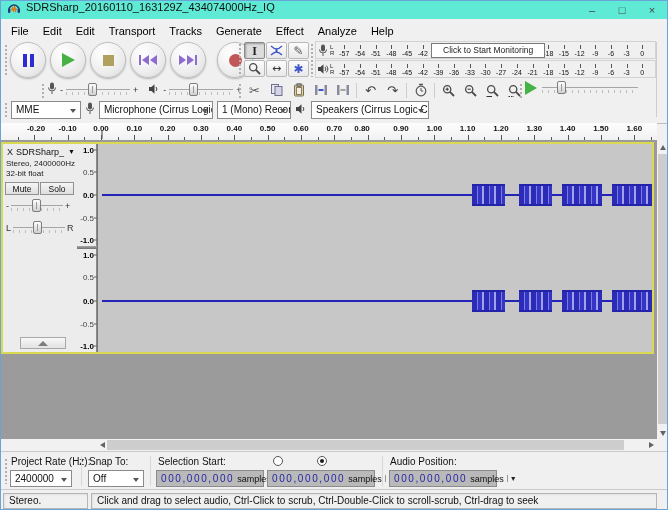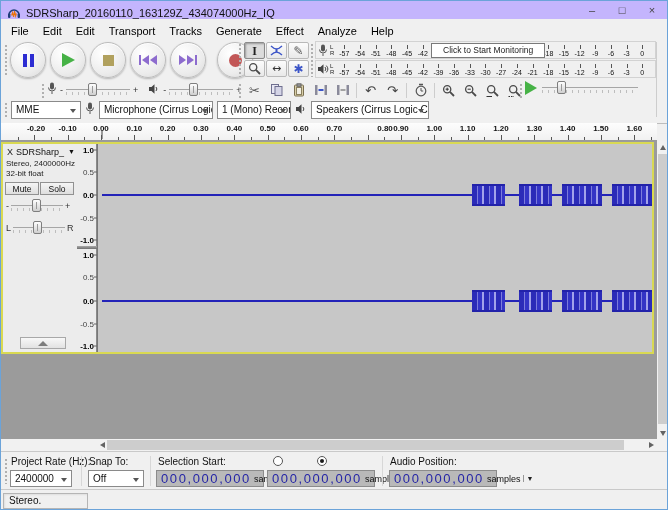--- a/index.html
+++ b/index.html
@@ -1,19 +1,19 @@
 <!DOCTYPE html>
 <html><head>
 <meta charset="utf-8">
 <style>
   html,body{margin:0;padding:0;background:#fff;}
   #app{position:relative;width:668px;height:510px;background:#f0f0f0;
        font-family:"Liberation Sans",sans-serif;border:1px solid #6ba3d9;box-sizing:border-box;overflow:hidden;}
   
-  #titlebar{position:absolute;left:0;top:0;right:0;height:18px;background:#c4b5fd;display:flex;align-items:flex-end;}
+  #titlebar{position:absolute;left:0;top:0;right:0;height:18px;background:#5eead4;display:flex;align-items:flex-start;}
   #app-icon{width:14px;height:13px;margin:0 5px 0 6px;flex:none;}
   #title-text{font-size:11px;color:#111;white-space:nowrap;}
   .wbtns{margin-left:auto;display:flex;height:100%;}
   .wbtn{width:30px;height:100%;display:flex;align-items:center;justify-content:center;font-size:11px;color:#444;}
   
   #menubar{position:absolute;top:22px;left:0;right:0;height:16px;background:#f0f0f0;display:flex;align-items:center;padding-left:4px;}
   .menu-item{font-size:11px;padding:0 8px 0 6px;color:#000;}
   
   #dock{position:absolute;top:38px;left:0;right:0;height:84px;background:#f0f0f0;border-bottom:1px solid #bdbdbd;}
   .grip{position:absolute;width:5px;background-image:radial-gradient(circle,#b0b0b0 32%,transparent 33%);background-size:4px 4px;}
@@ -110,21 +110,21 @@
   .sa-r{width:0;height:0;border-top:3.5px solid transparent;border-bottom:3.5px solid transparent;border-left:5px solid #636363;}
   #hleft{position:absolute;left:0;top:438px;width:95px;height:12px;background:#f1f1f1;}
   #hscroll{position:absolute;left:95px;top:438px;width:561px;height:12px;background:#f1f1f1;}
   #hthumb{position:absolute;left:11px;top:1px;height:10px;width:517px;background:#cdcdcd;}
   #corner{position:absolute;left:656px;top:438px;width:12px;height:12px;background:#f1f1f1;}
   
   #seltb{position:absolute;top:450px;left:0;right:0;height:38px;background:#f0f0f0;border-top:1px solid #c9c9c9;box-sizing:border-box;}
   .slab{position:absolute;top:4px;font-size:10px;color:#111;white-space:nowrap;}
   .sctrl{position:absolute;top:18px;height:17px;box-sizing:border-box;}
   .numfield{background:#b9b9b9;border:1px solid #8b8b8b;display:flex;align-items:center;padding:0 2px 0 4px;}
-  .digits{font-size:13px;letter-spacing:1.6px;color:#2626a6;white-space:nowrap;}
+  .digits{font-size:10px;letter-spacing:1.6px;color:#2626a6;white-space:nowrap;}
   .unit{font-size:9px;color:#111;margin-left:3px;white-space:nowrap;}
   .farr{font-size:7px;color:#222;margin-left:3px;border-left:1px solid #979797;padding-left:2px;}
   .radio{position:absolute;top:4px;display:flex;align-items:center;gap:3px;font-size:10px;color:#111;flex-direction:column;}
   .rcirc{width:10px;height:10px;border-radius:50%;border:1px solid #555;background:#fff;position:relative;box-sizing:border-box;}
   .rcirc.sel::after{content:"";position:absolute;left:2px;top:2px;width:4px;height:4px;border-radius:50%;background:#1a1a1a;}
   .ssep{position:absolute;top:4px;width:1px;height:30px;background:#d7d7d7;}
   
   #statusbar{position:absolute;top:488px;left:0;right:0;bottom:0;background:#f0f0f0;border-top:1px solid #c9c9c9;box-sizing:border-box;}
   .spanel{position:absolute;top:3px;height:16px;border:1px solid #b5b5b5;box-shadow:inset 1px 1px 2px rgba(0,0,0,.07);
           font-size:10px;line-height:14px;padding:0 5px;color:#111;white-space:nowrap;overflow:hidden;box-sizing:border-box;}
@@ -477,21 +477,21 @@
   <span class="rlabel" style="left: 35px;">-0.20</span>
       <span class="rlabel" style="left: 66.667px;">-0.10</span>
       <span class="rlabel" style="left: 100px;">0.00</span>
       <span class="rlabel" style="left: 133.333px;">0.10</span>
       <span class="rlabel" style="left: 166.666px;">0.20</span>
       <span class="rlabel" style="left: 199.999px; text-align: center;">0.30</span>
       <span class="rlabel" style="left: 233.332px;">0.40</span>
       <span class="rlabel" style="left: 266.665px;">0.50</span>
       <span class="rlabel" style="left: 299.998px;">0.60</span>
       <span class="rlabel" style="left: 333.331px;">0.70</span>
-      <span class="rlabel" style="left: 384px;">0.80</span>
+      <span class="rlabel" style="left: 361px;">0.80</span>
       <span class="rlabel" style="left: 399.997px;">0.90</span>
       <span class="rlabel" style="left: 433.33px;">1.00</span>
       <span class="rlabel" style="left: 466.663px;">1.10</span>
       <span class="rlabel" style="left: 499.996px;">1.20</span>
       <span class="rlabel" style="left: 533.329px;">1.30</span>
       <span class="rlabel" style="left: 566.662px;">1.40</span>
       <span class="rlabel" style="left: 599.995px;">1.50</span>
       <span class="rlabel" style="left: 633.328px;">1.60</span>
       <i class="rtick" style="left: 16.6675px; height: 3px;"></i>
       <i class="rtick" style="left: 33.334px; height: 5px;"></i>
@@ -662,14 +662,15 @@
     <span class="slab" style="left:389px;">Audio Position:</span>
     <span class="sctrl numfield" style="left:388px;width:108px;">
       <span class="digits">000,000,000</span>
       <span class="unit">samples</span>
       <span class="farr">▼</span>
     </span>
   </div>
 
   <div id="statusbar">
     <span class="spanel" style="left:2px;width:85px;">Stereo.</span>
+    <span class="spanel" style="left:90px;width:566px;">Click and drag to select audio, Ctrl-Click to scrub, Ctrl-Double-Click to scroll-scrub, Ctrl-drag to seek</span>
   </div>
 </div>
 
 </body></html>

